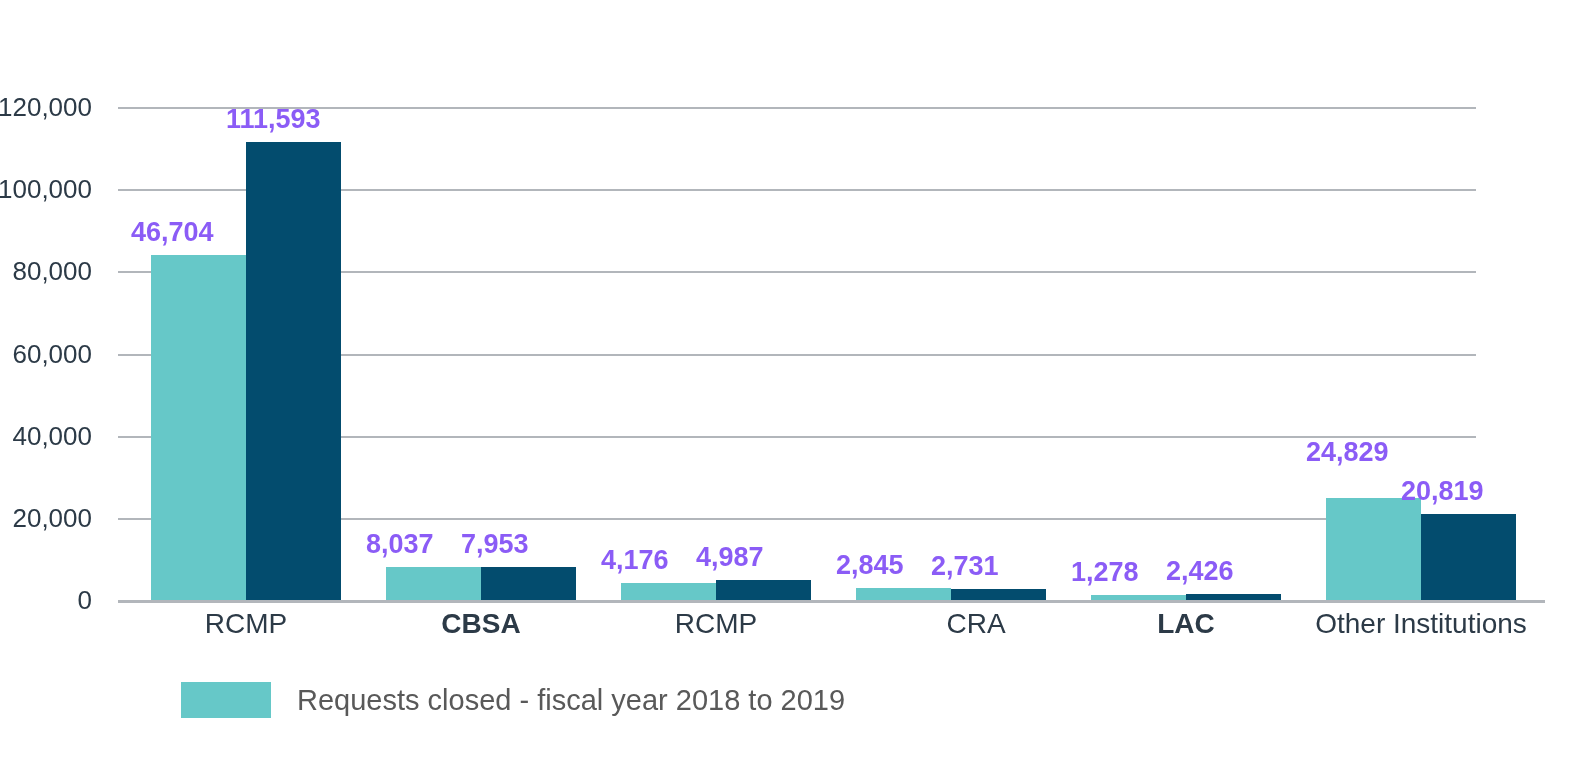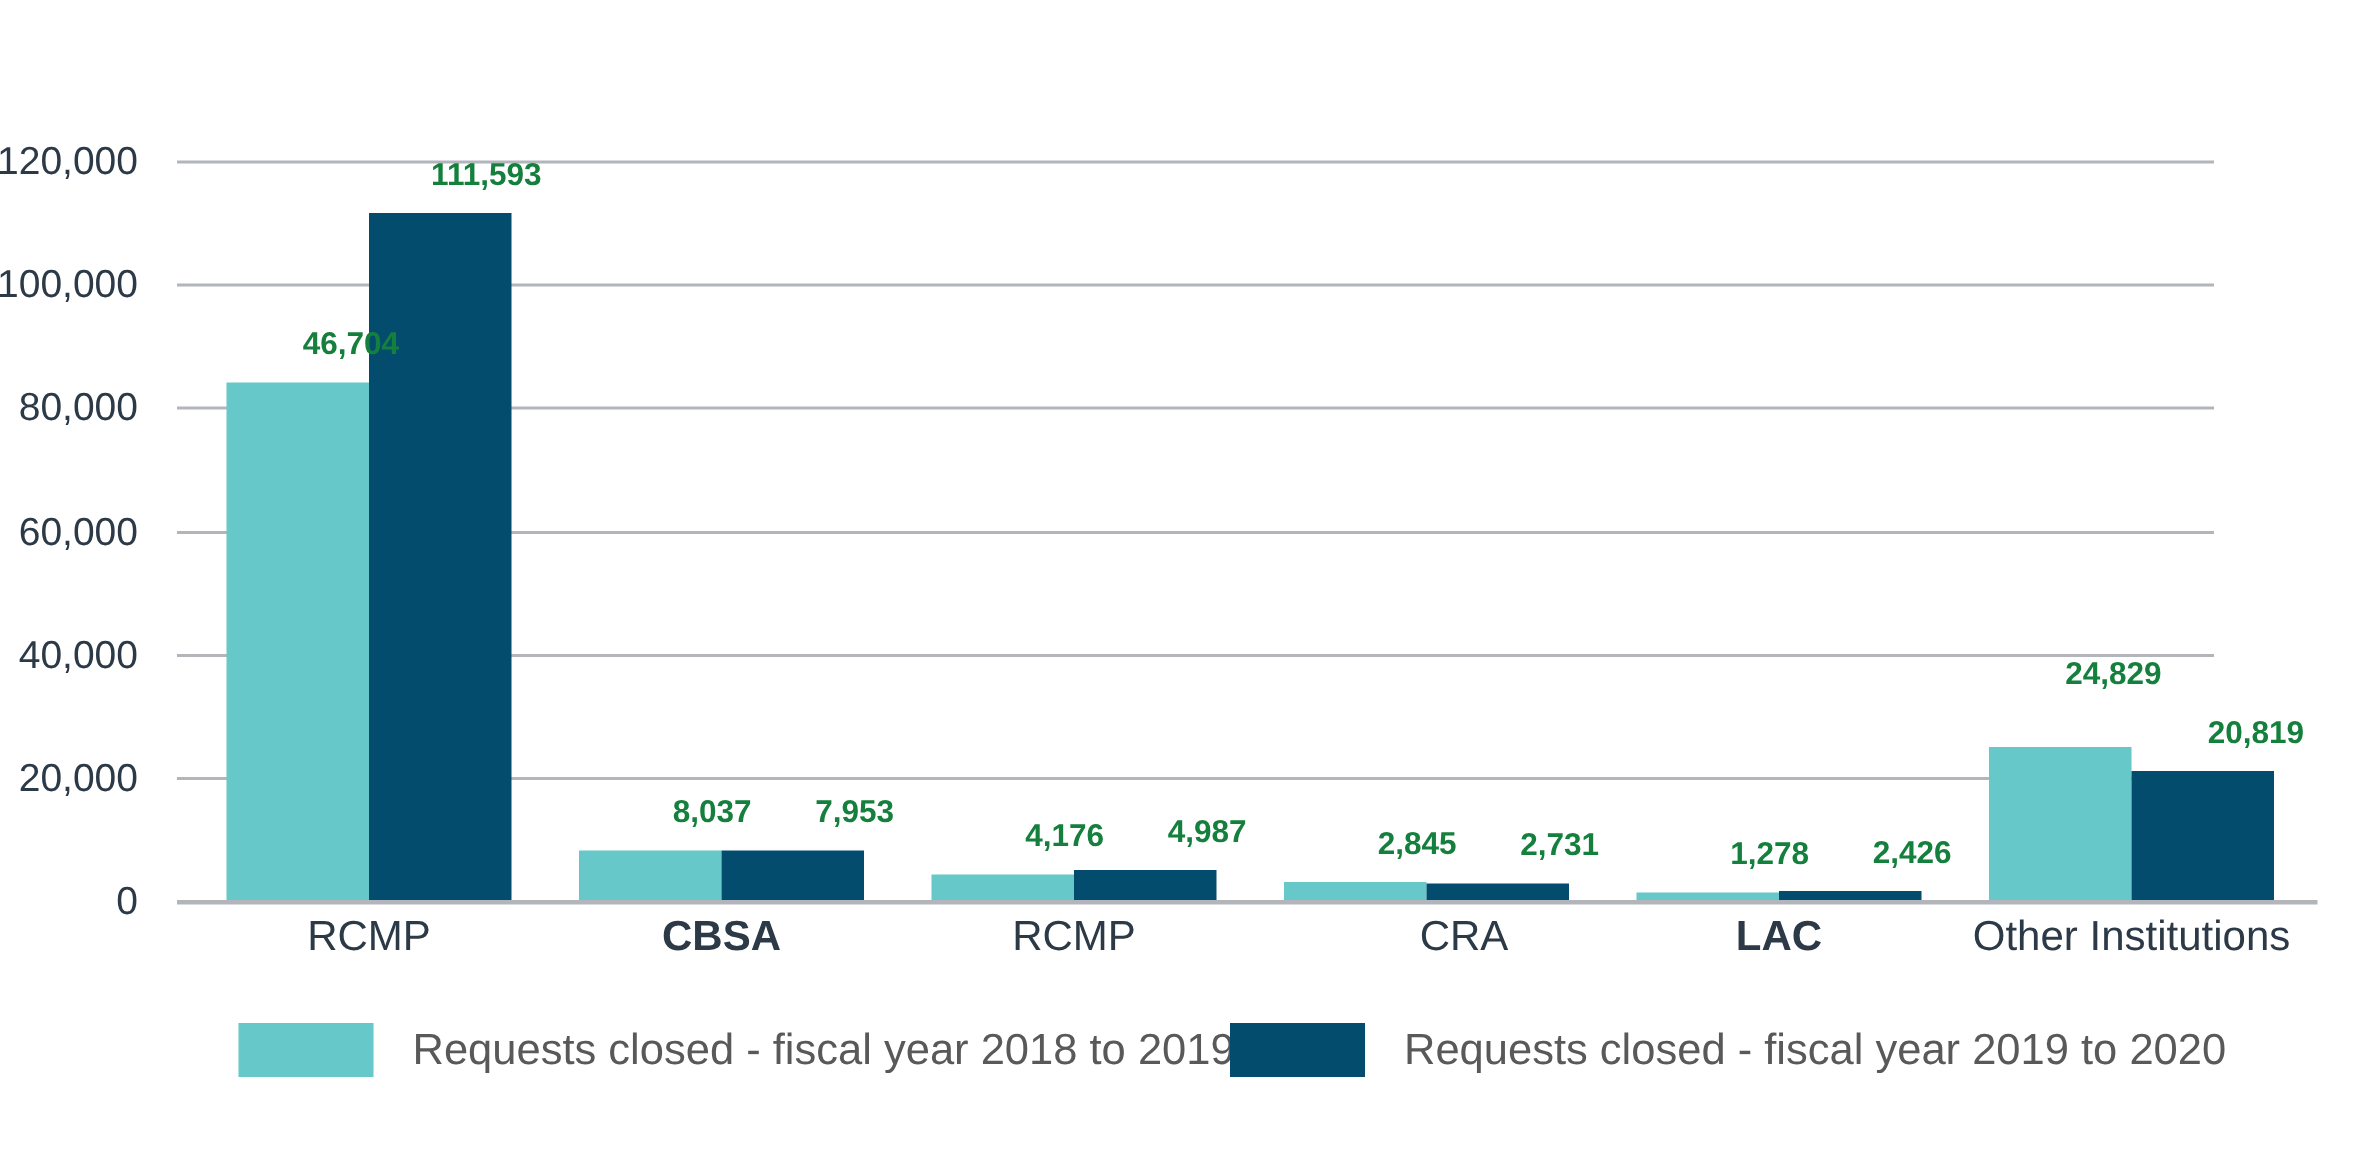--- a/index.html
+++ b/index.html
@@ -64,25 +64,25 @@
   
   .bar {
     position: absolute;
     bottom: 0;
   }
   .bar.s0 { background: #66c8c8; }
   .bar.s1 { background: #034c6e; }
 
   .bar-value {
     position: absolute;
-    font-size: 21px;
+    font-size: 27px;
     font-weight: bold;
-    color: #15803d;
+    color: #8b5cf6;
     white-space: nowrap;
-    text-align: right;
+    text-align: left;
     line-height: 1;
   }
 
   
   .cat-label {
     position: absolute;
     top: 610px;
     font-size: 28px;
     font-weight: 400;
     color: #2c3a47;
@@ -97,20 +97,21 @@
     left: 0;
     top: 682px;
     width: 1584px;
     height: 50px;
   }
   .legend-item {
     position: absolute;
     top: 0;
     display: flex;
     align-items: center;
+    margin-left: 22px;
   }
   .legend-swatch {
     width: 90px;
     height: 36px;
     flex: none;
   }
   .legend-label {
     margin-left: 26px;
     font-size: 29px;
     font-weight: 400;
@@ -182,19 +183,15 @@
       <div class="cat-label" style="left: 866px; width: 220px;">CRA</div>
       <div class="cat-label" style="left: 1076px; width: 220px; font-weight: bold;">LAC</div>
       <div class="cat-label" style="left: 1311px; width: 220px;">Other Institutions</div>
     </div>
 
   <div class="legend" id="legend">
       <div class="legend-item" style="left: 159px;">
         <span class="legend-swatch" style="background: rgb(102, 200, 200);"></span>
         <span class="legend-label">Requests closed - fiscal year 2018 to 2019</span>
       </div>
-      <div class="legend-item" style="left: 820px;">
-        <span class="legend-swatch" style="background: rgb(3, 76, 110);"></span>
-        <span class="legend-label">Requests closed - fiscal year 2019 to 2020</span>
-      </div>
     </div>
 
 </div>
 
 </body></html>

